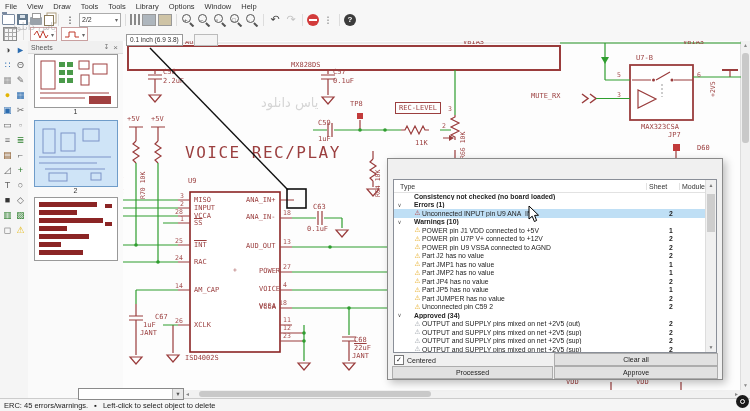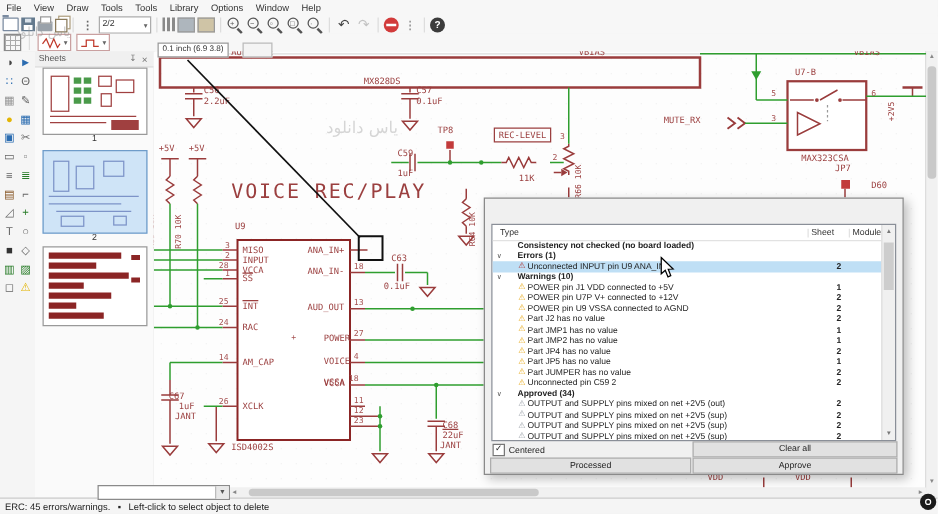--- a/index.html
+++ b/index.html
@@ -384,21 +384,21 @@
       <span class="slbl pn" style="left: 160px; top: 168px;">18</span>
       <span class="slbl pn" style="left: 160px; top: 197px;">13</span>
       <span class="slbl pn" style="left: 160px; top: 222px;">27</span>
       <span class="slbl pn" style="left: 160px; top: 240px;">4</span>
       <span class="slbl pn" style="left: 156px; top: 258px;">18</span>
       <span class="slbl pn" style="left: 160px; top: 275px;">11</span>
       <span class="slbl pn" style="left: 160px; top: 283px;">12</span>
       <span class="slbl pn" style="left: 160px; top: 291px;">23</span>
       <span class="slbl pn" style="left: 110px; top: 225px;">+</span>
       <span class="slbl" style="left: 62px; top: 313px;">ISD4002S</span>
-      <span class="slbl" style="left: 12px; top: 272px; text-align: right;">C67</span>
+      <span class="slbl" style="left: 32px; top: 272px; text-align: right;">C67</span>
       <span class="slbl" style="left: 20px; top: 280px;">1uF</span>
       <span class="slbl" style="left: 17px; top: 288px;">JANT</span>
       <span class="slbl" style="left: 190px; top: 162px;">C63</span>
       <span class="slbl" style="left: 184px; top: 184px;">0.1uF</span>
       <span class="slbl" style="left: 231px; top: 295px; text-decoration: underline;">C68</span>
       <span class="slbl" style="left: 231px; top: 303px;">22uF</span>
       <span class="slbl" style="left: 229px; top: 311px;">JANT</span>
       <span class="slbl rot" style="left: 259px; top: 148px;">R64 10K</span>
       <span class="slbl" style="left: 513px; top: 13px;">U7-B</span>
       <span class="slbl" style="left: 518px; top: 82px;">MAX323CSA</span>

